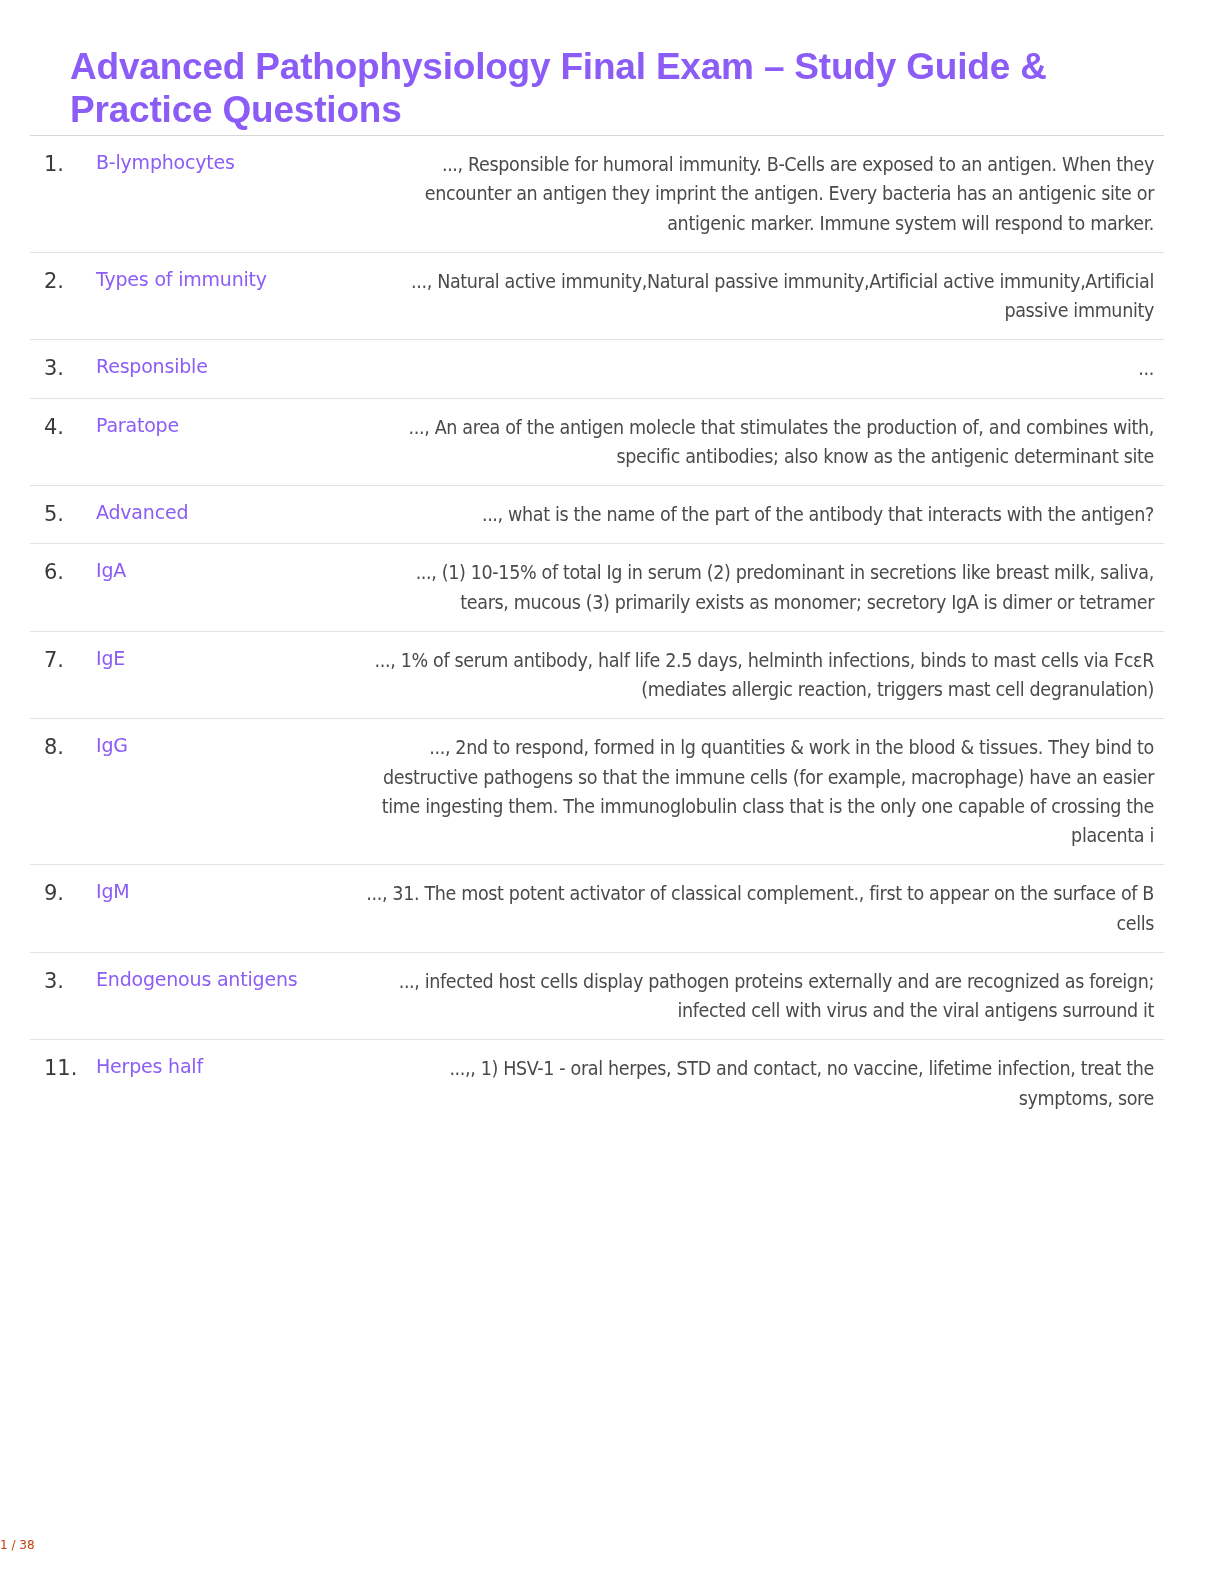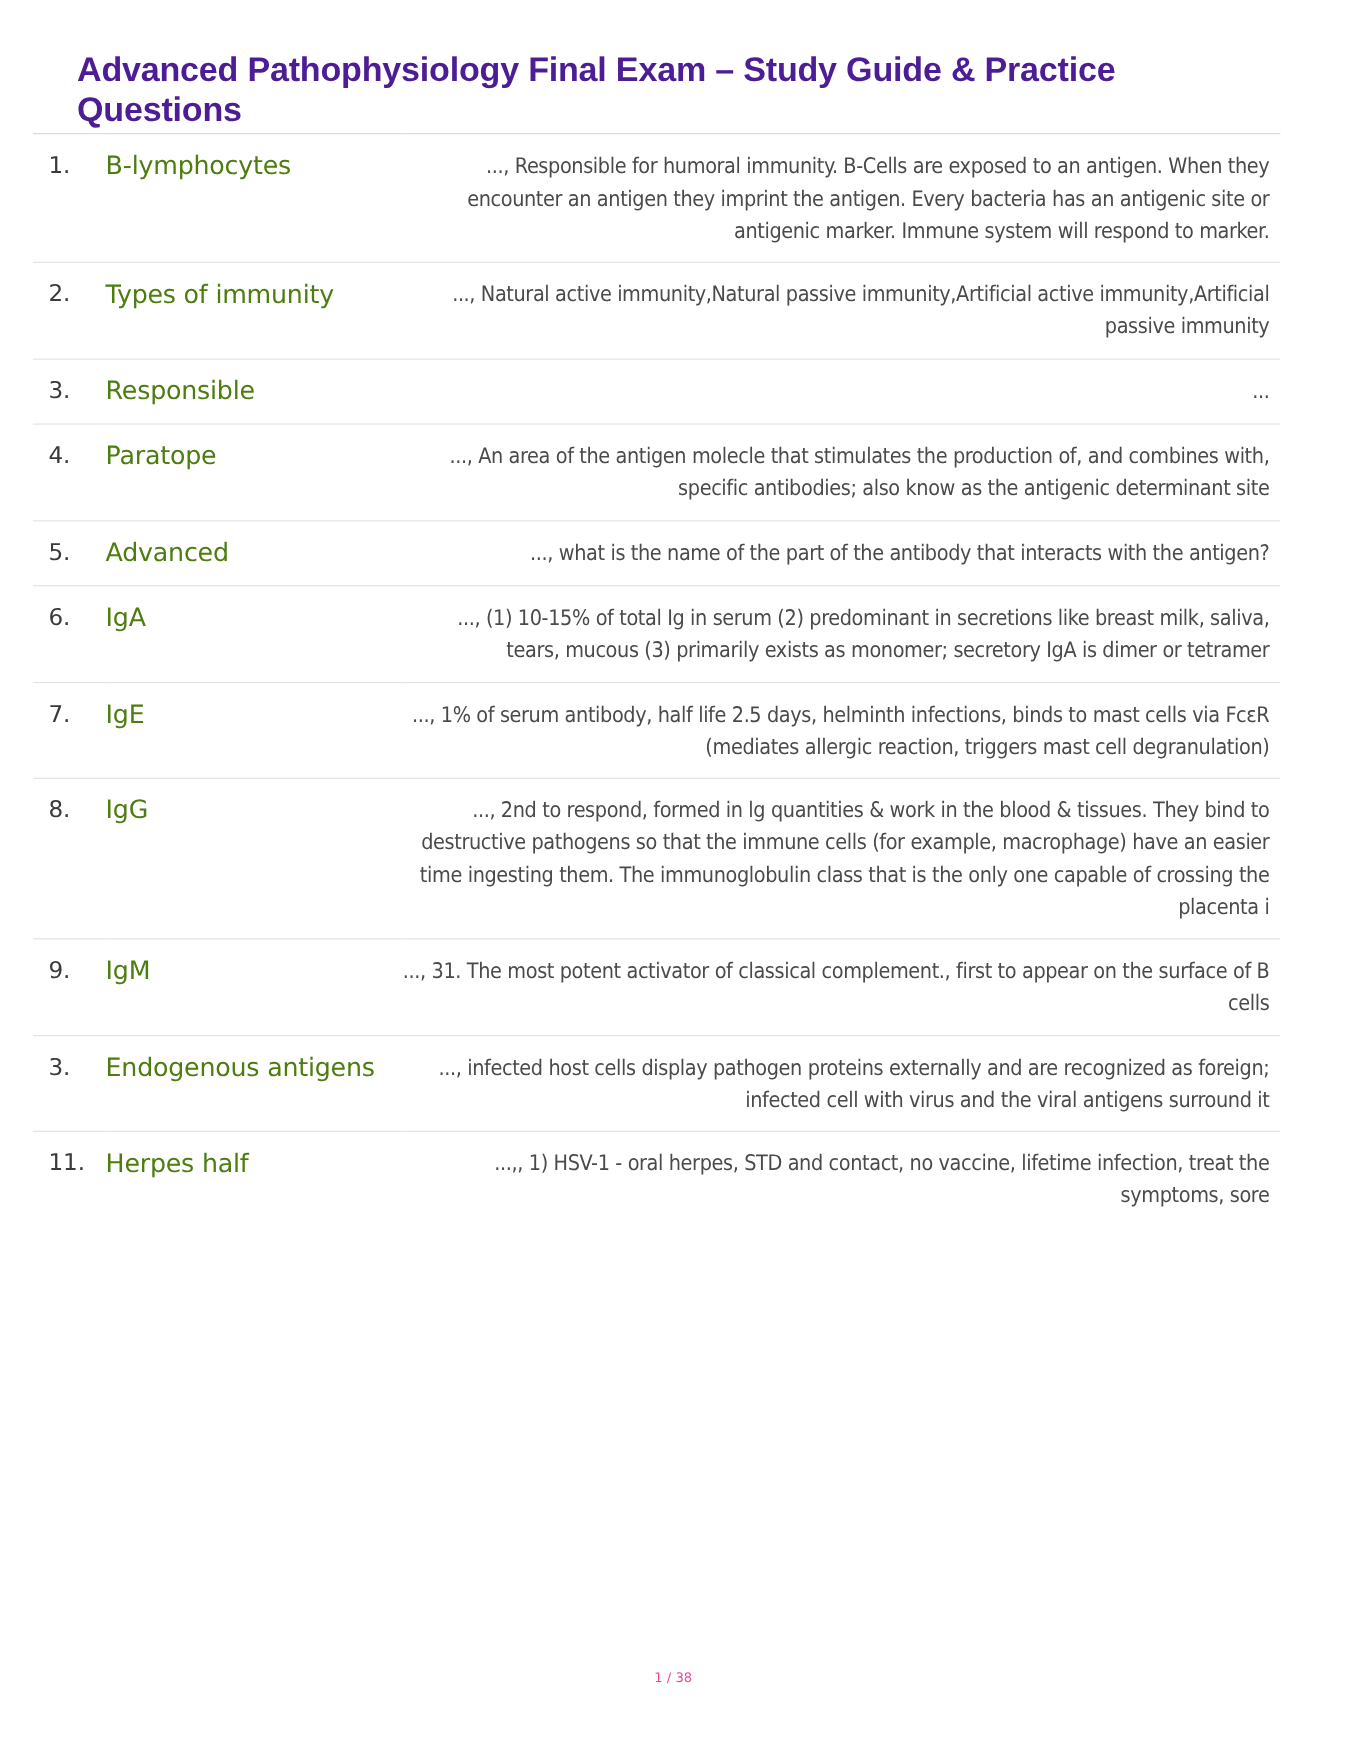--- a/index.html
+++ b/index.html
@@ -18,23 +18,23 @@
   .page {
     width: 1224px;
     height: 1584px;
     box-sizing: border-box;
     padding: 46px 60px 0 30px;
     position: relative;
   }
   .doc-title {
     font-family: "Liberation Sans", sans-serif;
     font-weight: bold;
-    font-size: 31px;
+    font-size: 37px;
     line-height: 1.15;
-    color: #4c1d95;
+    color: #8b5cf6;
     margin: 0 0 4px 40px;
     letter-spacing: -0.2px;
   }
   .terms-table {
     width: 100%;
     border-collapse: collapse;
     margin-top: 4px;
   }
   .terms-table tr {
     border-top: 1px solid #e2e2e2;
@@ -50,43 +50,43 @@
     width: 52px;
     font-family: "DejaVu Sans", sans-serif;
     font-size: 21px;
     color: #3a3a3a;
     padding-left: 14px;
     line-height: 1.35;
   }
   td.term {
     width: 262px;
     font-family: "DejaVu Sans", sans-serif;
-    font-size: 23px;
-    color: #4d7c0f;
+    font-size: 19px;
+    color: #8b5cf6;
     line-height: 1.33;
     padding-right: 8px;
     letter-spacing: -0.2px;
   }
   td.def {
     font-family: "DejaVu Sans Condensed", "DejaVu Sans", sans-serif;
     font-size: 19.5px;
     color: #4a4a4a;
     line-height: 1.5;
     text-align: right;
     padding-right: 10px;
     letter-spacing: -0.35px;
   }
   .page-footer {
     position: absolute;
-    bottom: 52px;
+    bottom: 32px;
     left: 0;
     width: 100%;
-    text-align: center;
+    text-align: left;
     font-size: 12px;
-    color: #ec4899;
+    color: #c2410c;
     font-family: "DejaVu Sans", sans-serif;
   }
 </style>
 </head>
 <body>
 
 <div class="page">
   <h1 class="doc-title">Advanced Pathophysiology Final Exam – Study Guide &amp; Practice Questions</h1>
 
   <table class="terms-table">

